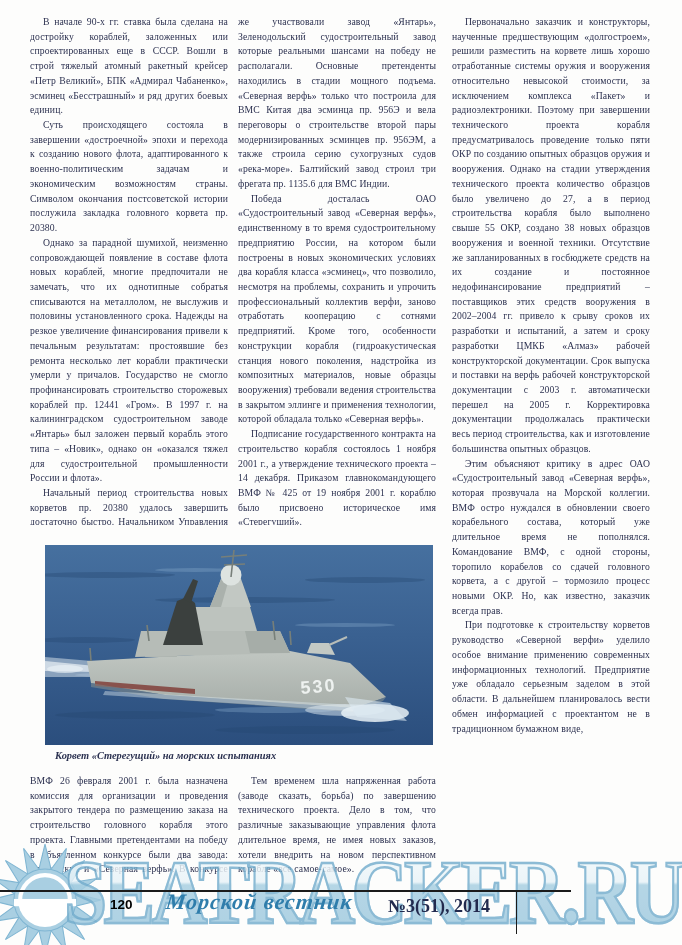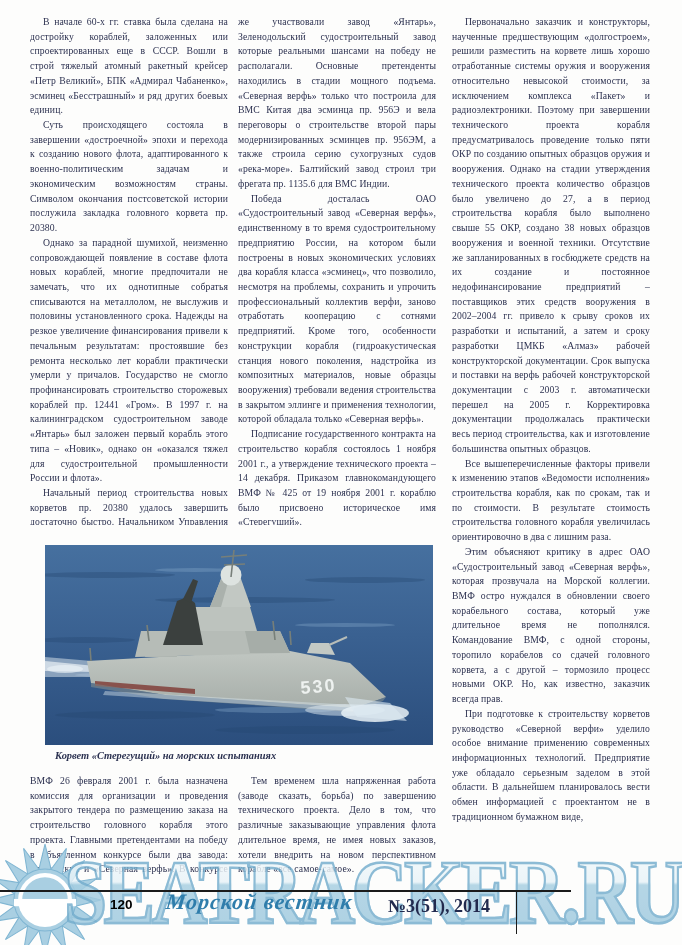--- a/index.html
+++ b/index.html
@@ -35,35 +35,34 @@
         -webkit-background-clip:text;background-clip:text;-webkit-text-fill-color:transparent;}
   }
   .sun{position:absolute;left:-12px;top:843px;width:114px;height:114px;z-index:4;pointer-events:none;}
 </style>
 </head>
 <body>
 
 <div class="page">
 
   <div class="pcol c1top">
-      <p>В начале 60-х гг. ставка была сделана на достройку кораблей, заложенных или спроектированных еще в СССР. Вошли в строй тяжелый атомный ракетный крейсер «Петр Великий», БПК «Адмирал Чабаненко», эсминец «Бесстрашный» и ряд других боевых единиц.</p>
+      <p>В начале 90-х гг. ставка была сделана на достройку кораблей, заложенных или спроектированных еще в СССР. Вошли в строй тяжелый атомный ракетный крейсер «Петр Великий», БПК «Адмирал Чабаненко», эсминец «Бесстрашный» и ряд других боевых единиц.</p>
       <p>Суть происходящего состояла в завершении «достроечной» эпохи и перехода к созданию нового флота, адаптированного к военно-политическим задачам и экономическим возможностям страны. Символом окончания постсоветской истории послужила закладка головного корвета пр. 20380.</p>
       <p>Однако за парадной шумихой, неизменно сопровождающей появление в составе флота новых кораблей, многие предпочитали не замечать, что их однотипные собратья списываются на металлолом, не выслужив и половины установленного срока. Надежды на резкое увеличение финансирования привели к печальным результатам: простоявшие без ремонта несколько лет корабли практически умерли у причалов. Государство не смогло профинансировать строительство сторожевых кораблей пр. 12441 «Гром». В 1997 г. на калининградском судостроительном заводе «Янтарь» был заложен первый корабль этого типа – «Новик», однако он «оказался тяжел для судостроительной промышленности России и флота».</p>
       <p>Начальный период строительства новых корветов пр. 20380 удалось завершить достаточно быстро. Начальником Управления кораблестроения</p>
     </div>
 
   <div class="pcol c2top">
       <p class="noindent">же участвовали завод «Янтарь», Зеленодольский судостроительный завод которые реальными шансами на победу не располагали. Основные претенденты находились в стадии мощного подъема. «Северная верфь» только что построила для ВМС Китая два эсминца пр. 956Э и вела переговоры о строительстве второй пары модернизированных эсминцев пр. 956ЭМ, а также строила серию сухогрузных судов «река-море». Балтийский завод строил три фрегата пр. 1135.6 для ВМС Индии.</p>
       <p>Победа досталась ОАО «Судостроительный завод «Северная верфь», единственному в то время судостроительному предприятию России, на котором были построены в новых экономических условиях два корабля класса «эсминец», что позволило, несмотря на проблемы, сохранить и упрочить профессиональный коллектив верфи, заново отработать кооперацию с сотнями предприятий. Кроме того, особенности конструкции корабля (гидроакустическая станция нового поколения, надстройка из композитных материалов, новые образцы вооружения) требовали ведения строительства в закрытом эллинге и применения технологии, которой обладала только «Северная верфь».</p>
       <p>Подписание государственного контракта на строительство корабля состоялось 1 ноября 2001 г., а утверждение технического проекта – 14 декабря. Приказом главнокомандующего ВМФ № 425 от 19 ноября 2001 г. кораблю было присвоено историческое имя «Стерегущий».</p>
     </div>
 
   <div class="pcol c3">
       <p>Первоначально заказчик и конструкторы, наученные предшествующим «долгостроем», решили разместить на корвете лишь хорошо отработанные системы оружия и вооружения относительно невысокой стоимости, за исключением комплекса «Пакет» и радиоэлектроники. Поэтому при завершении технического проекта корабля предусматривалось проведение только пяти ОКР по созданию опытных образцов оружия и вооружения. Однако на стадии утверждения технического проекта количество образцов было увеличено до 27, а в период строительства корабля было выполнено свыше 55 ОКР, создано 38 новых образцов вооружения и военной техники. Отсутствие же запланированных в госбюджете средств на их создание и постоянное недофинансирование предприятий – поставщиков этих средств вооружения в 2002–2004 гг. привело к срыву сроков их разработки и испытаний, а затем и сроку разработки ЦМКБ «Алмаз» рабочей конструкторской документации. Срок выпуска и поставки на верфь рабочей конструкторской документации с 2003 г. автоматически перешел на 2005 г. Корректировка документации продолжалась практически весь период строительства, как и изготовление большинства опытных образцов.</p>
-      <p>Все вышеперечисленные факторы привели к изменению этапов «Ведомости исполнения» строительства корабля, как по срокам, так и по стоимости. В результате стоимость строительства головного корабля увеличилась ориентировочно в два с лишним раза.</p>
       <p>Этим объясняют критику в адрес ОАО «Судостроительный завод «Северная верфь», которая прозвучала на Морской коллегии. ВМФ остро нуждался в обновлении своего корабельного состава, который уже длительное время не пополнялся. Командование ВМФ, с одной стороны, торопило корабелов со сдачей головного корвета, а с другой – тормозило процесс новыми ОКР. Но, как известно, заказчик всегда прав.</p>
       <p>При подготовке к строительству корветов руководство «Северной верфи» уделило особое внимание применению современных информационных технологий. Предприятие уже обладало серьезным заделом в этой области. В дальнейшем планировалось вести обмен информацией с проектантом не в традиционном бумажном виде,</p>
     </div>
 
   <div class="photo">
     <svg viewBox="0 0 388 200">
       <defs>
         <linearGradient id="seaG" x1="0" y1="0" x2="0" y2="1">
           <stop offset="0" stop-color="#46709f"></stop>
           <stop offset="0.45" stop-color="#3a6191"></stop>

